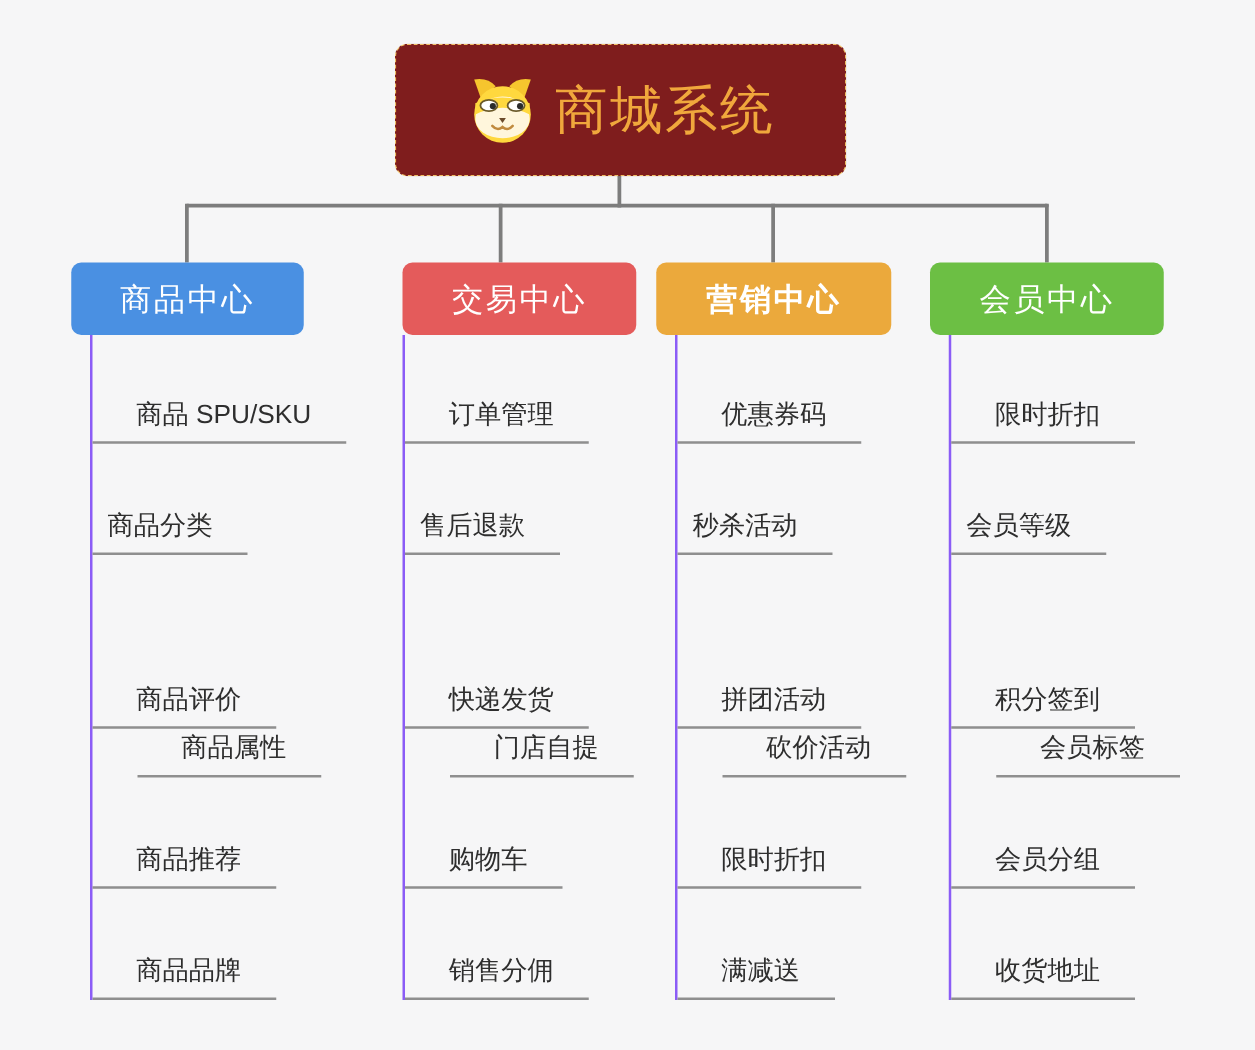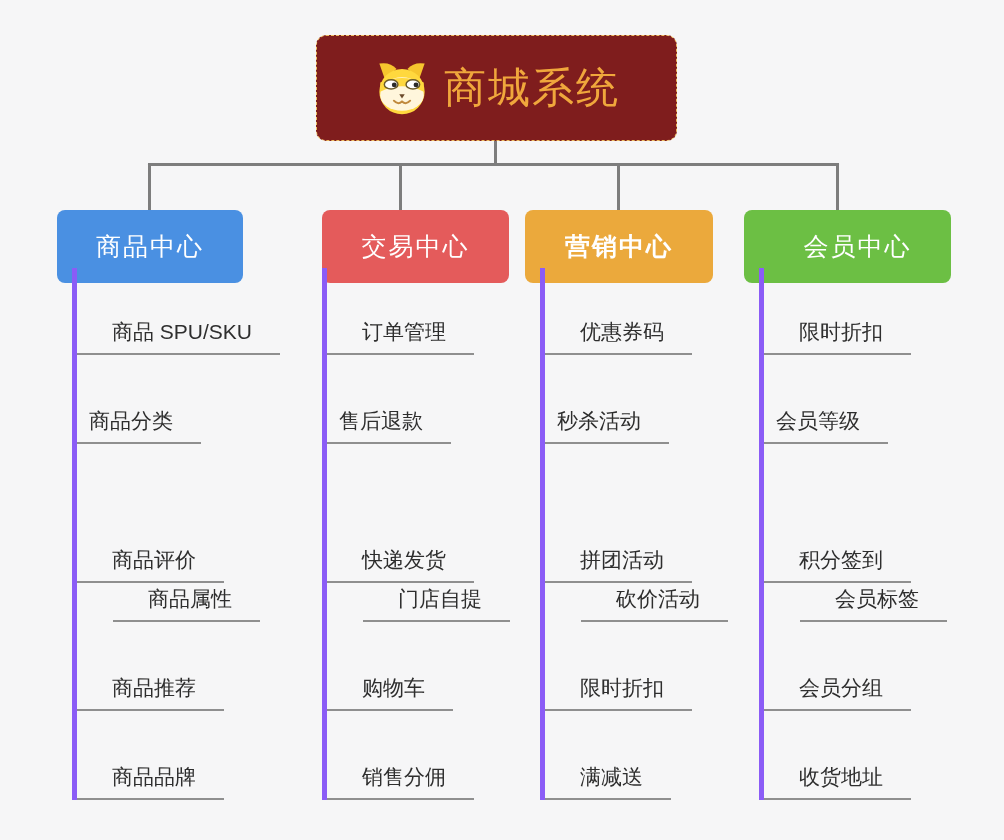--- a/index.html
+++ b/index.html
@@ -46,43 +46,43 @@
   .drop  { top: 163px; width: 3px; height: 47px; }
   .drop-1 { left: 148px; }
   .drop-2 { left: 399px; }
   .drop-3 { left: 617px; }
   .drop-4 { left: 836px; }
 
   
   .branch-header {
     position: absolute;
     top: 210px;
-    height: 73px;
+    height: 58px;
     border-radius: 8px;
     display: flex;
     align-items: center;
     justify-content: center;
     color: #ffffff;
     font-size: 25px;
     letter-spacing: 2px;
     white-space: nowrap;
     cursor: default;
   }
   .bh-1 { left: 57px;  width: 186px; }
   .bh-2 { left: 322px; width: 187px; }
   .bh-3 { left: 525px; width: 188px; font-weight: bold; }
-  .bh-4 { left: 744px; width: 187px; padding-left: 20px; }
+  .bh-4 { left: 744px; width: 187px; }
 
   
   .branch-col {
     position: absolute;
     top: 268px;
     width: 0;
     height: 532px;
-    border-left: 5px solid #8b5cf6;
+    border-left: 2px solid #8b5cf6;
   }
   .col-1 { left: 72px; }
   .col-2 { left: 322px; }
   .col-3 { left: 540px; }
   .col-4 { left: 759px; }
 
   .node {
     position: absolute;
     left: 0;
     padding: 0 28px 8px 35px;

